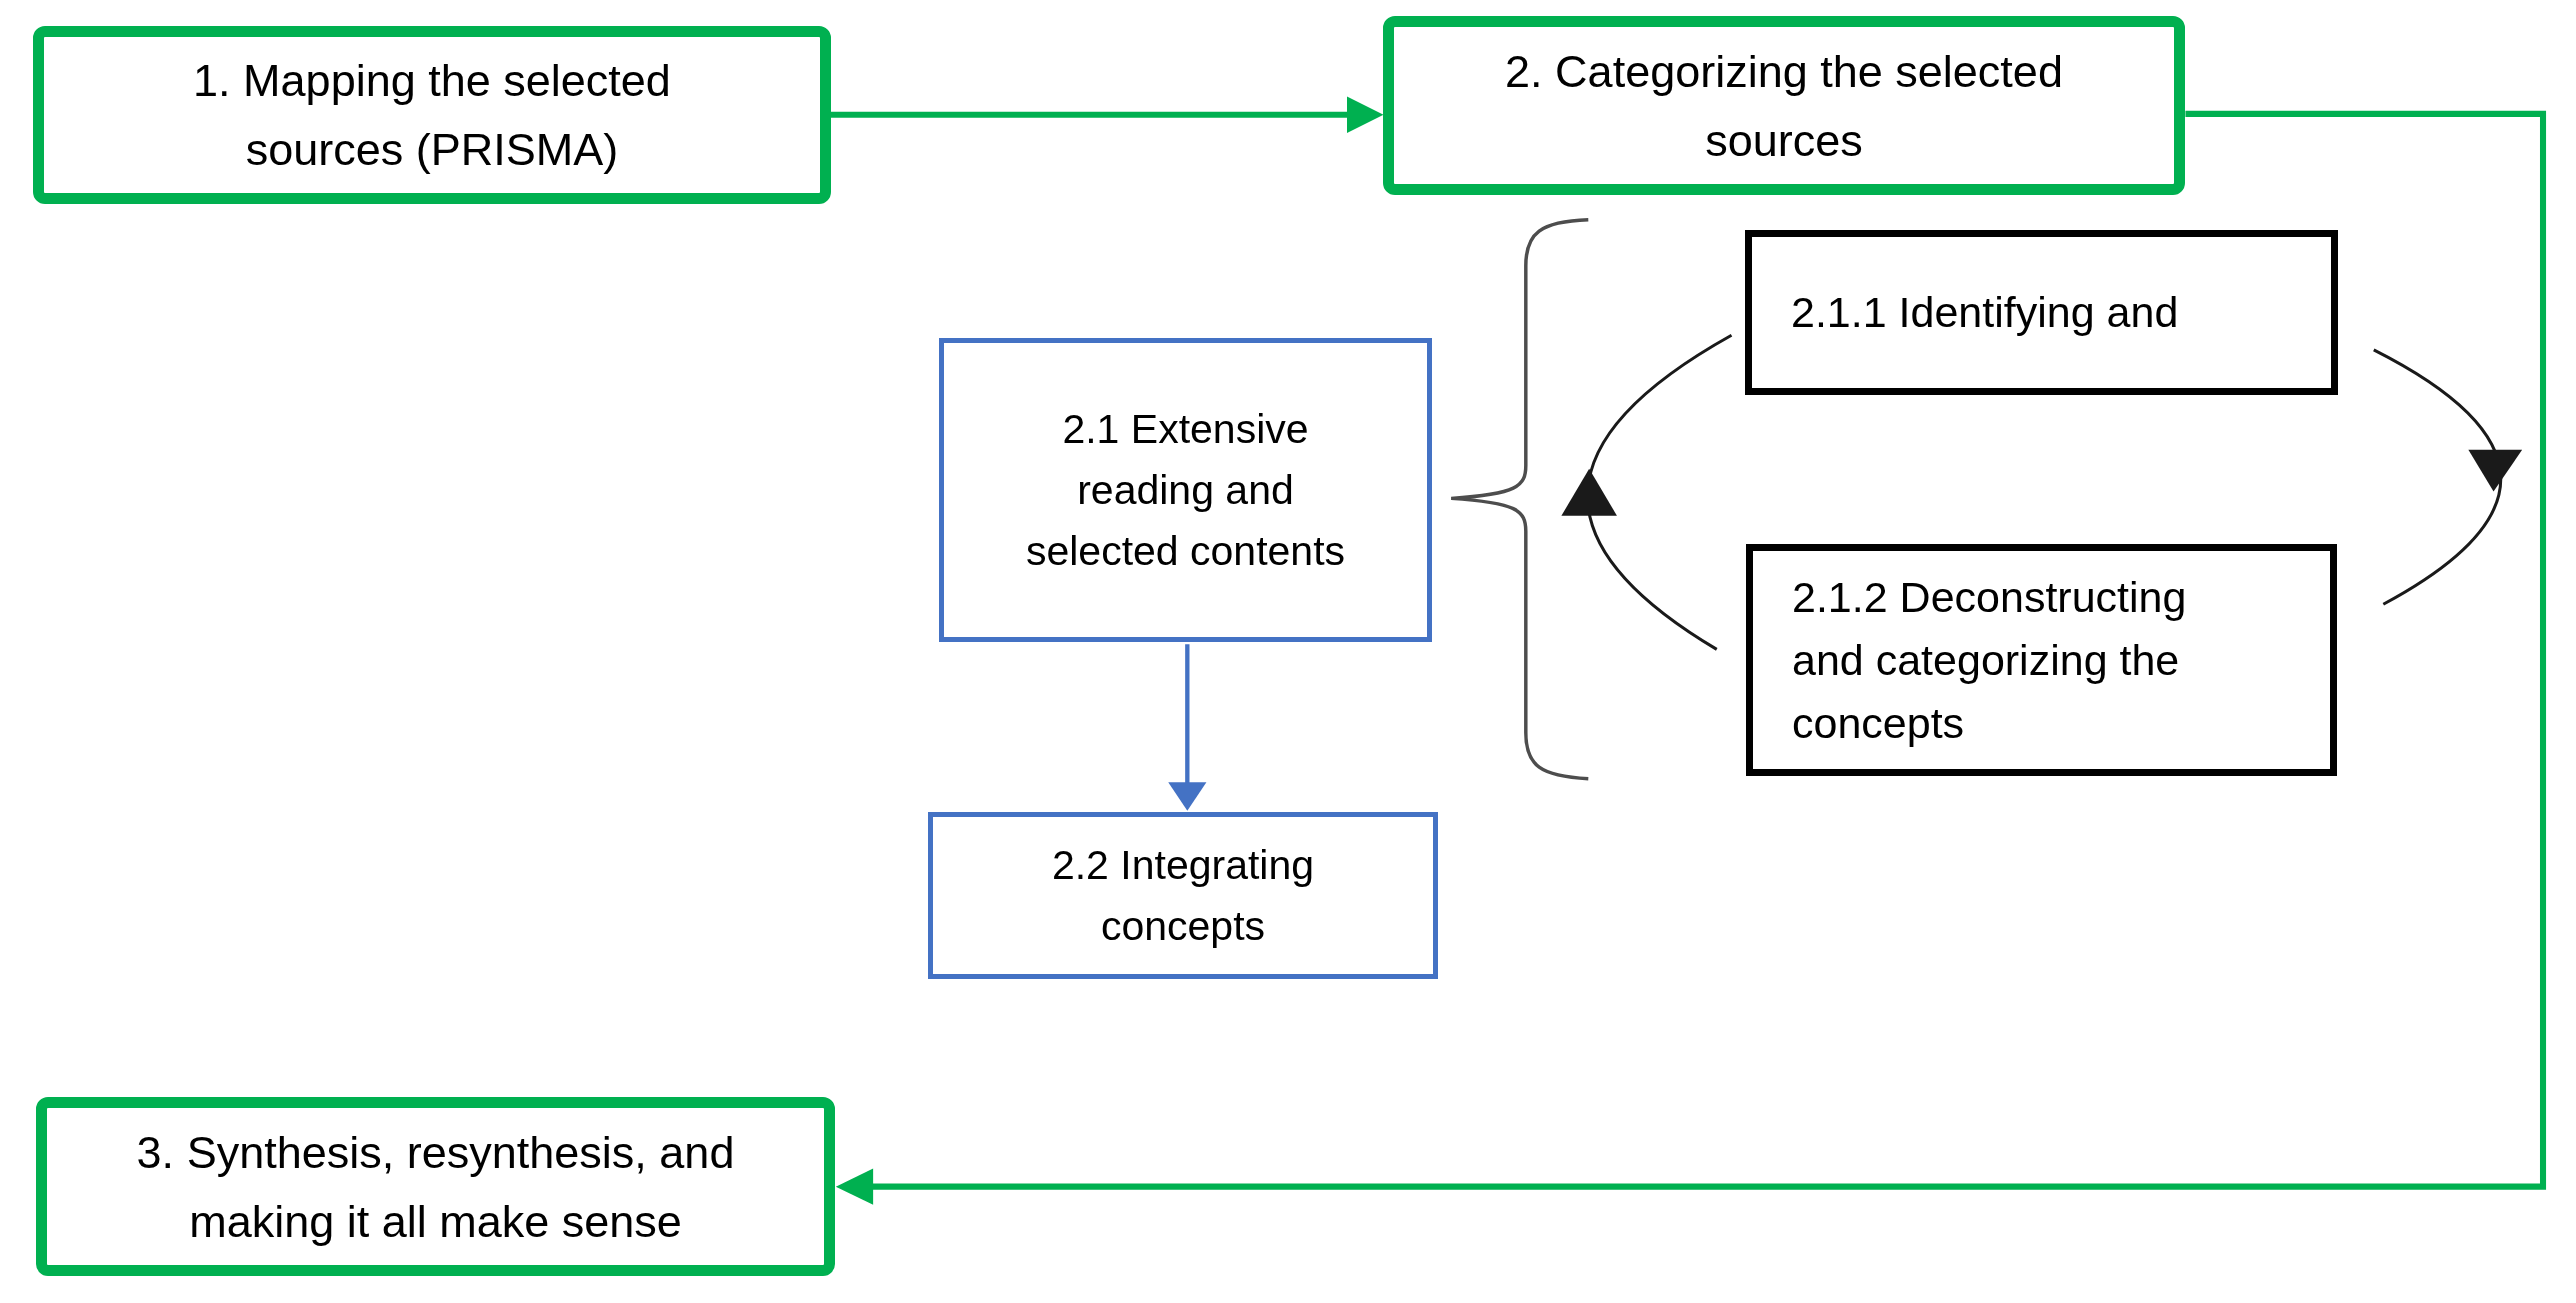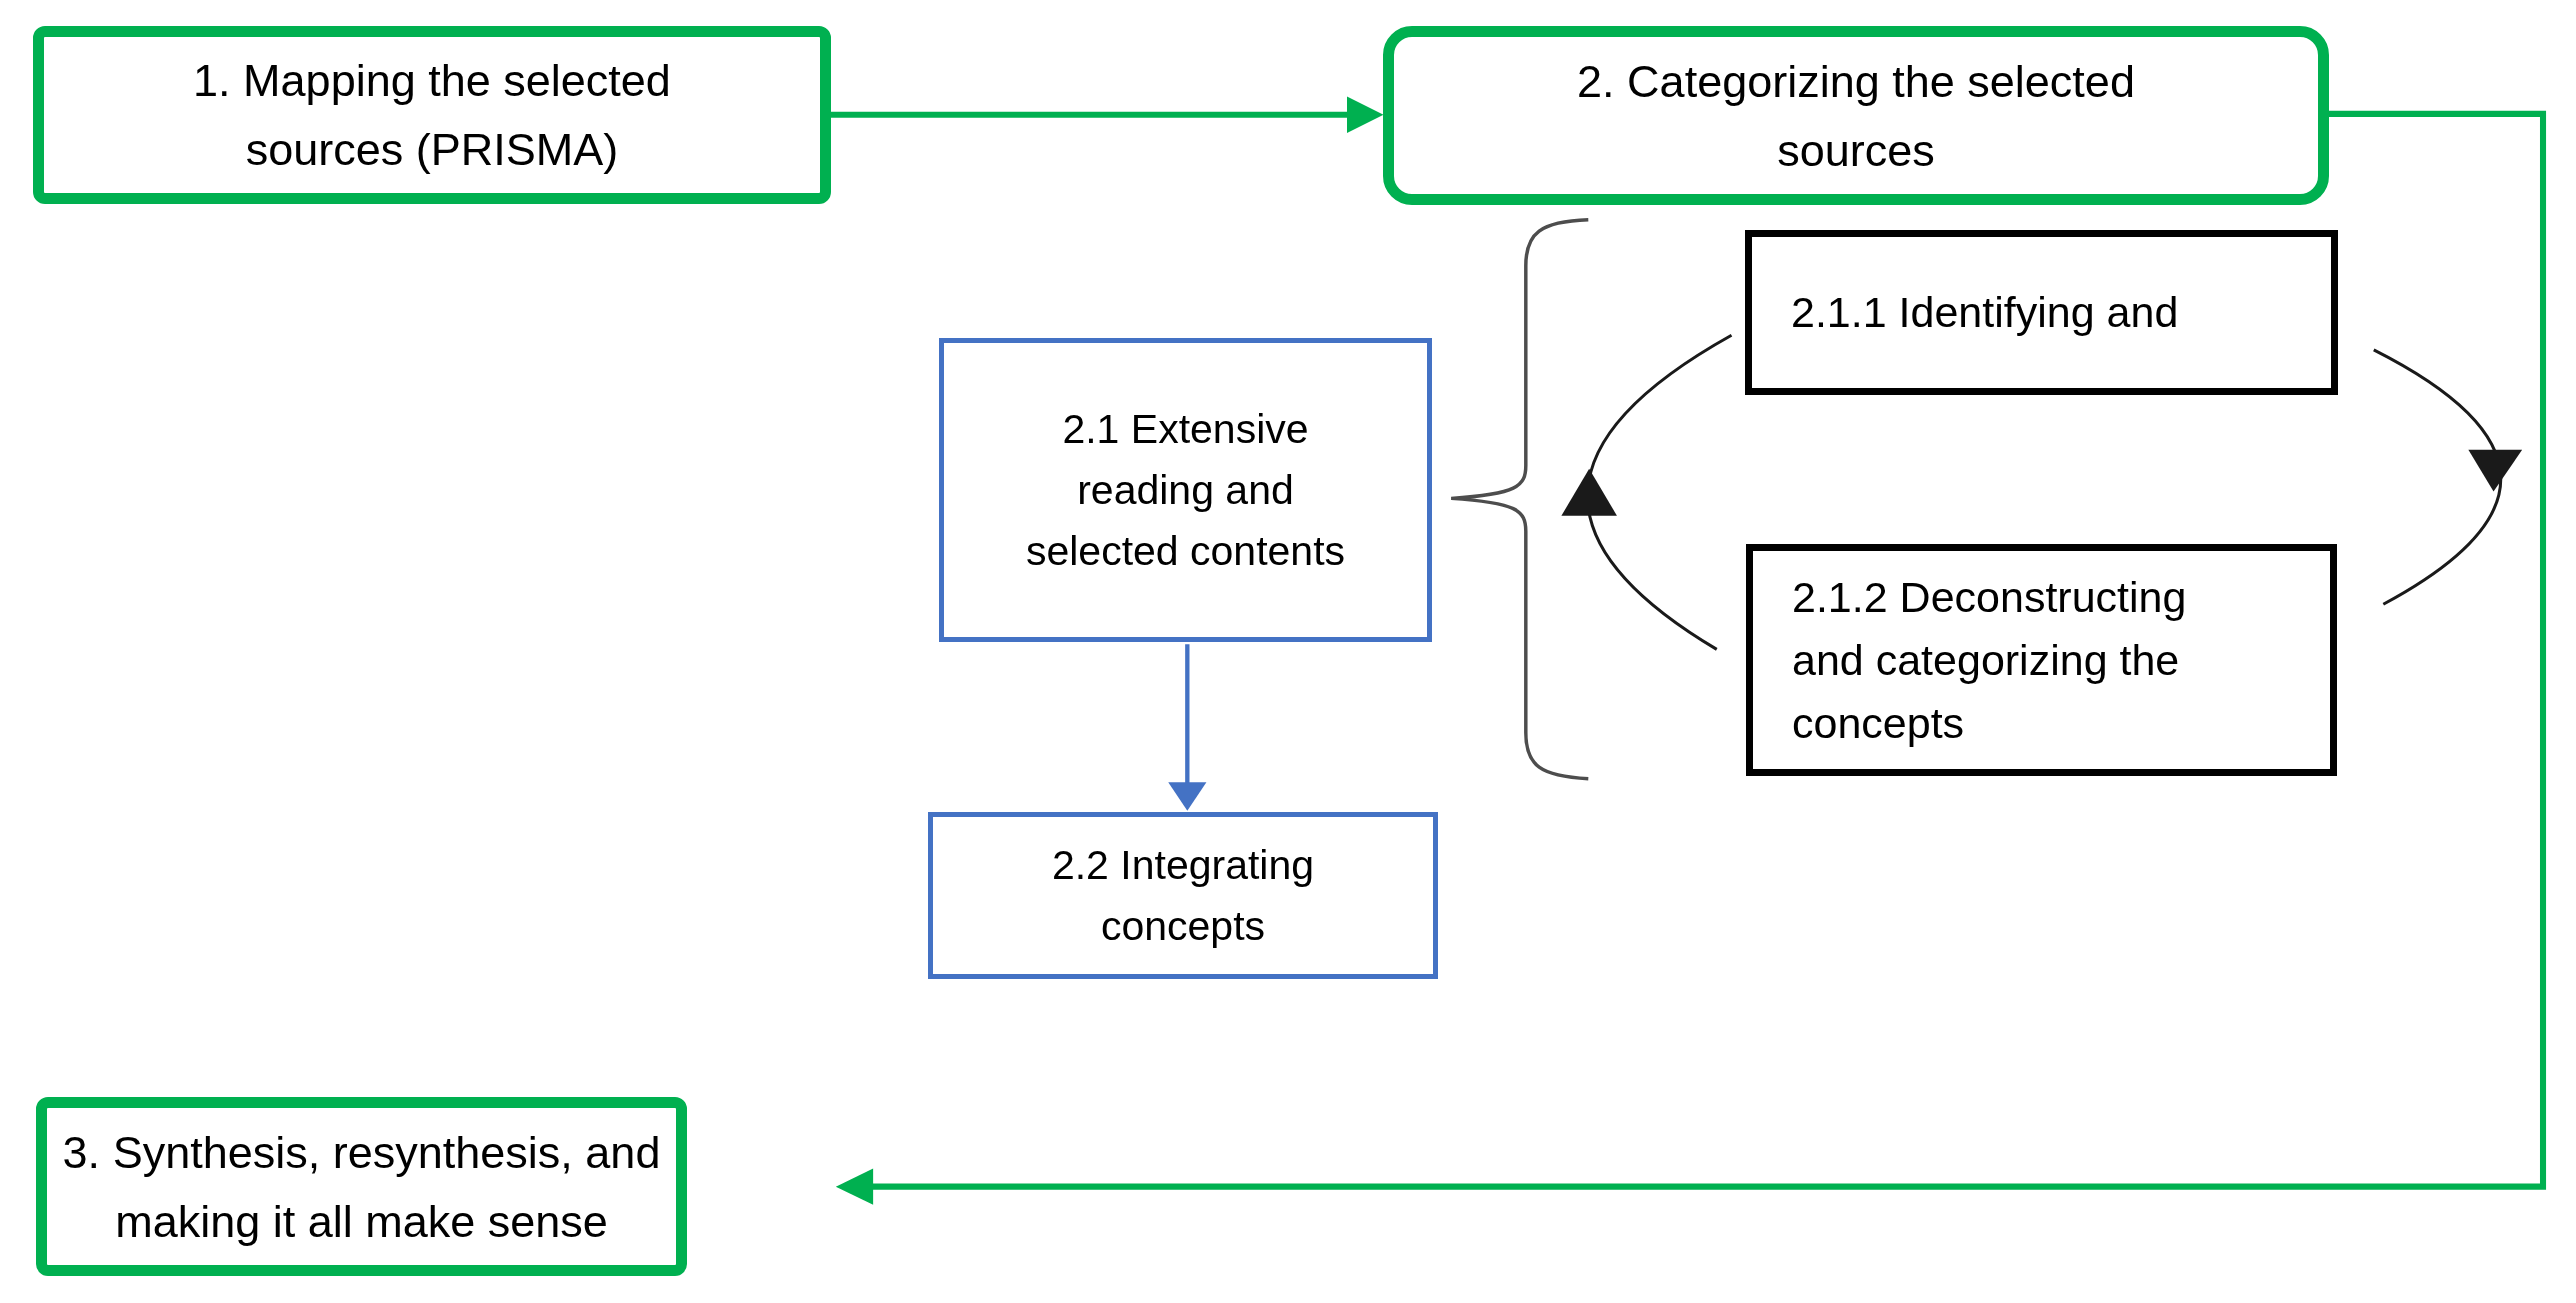--- a/index.html
+++ b/index.html
@@ -29,22 +29,22 @@
     align-items:center;text-align:center;
     font-size:41px;line-height:61px;
   }
   .black-box{
     border:7px solid var(--box-border-black,#000);
     align-items:flex-start;text-align:left;
     font-size:43px;line-height:63px;
     padding-left:39px;
   }
   #step1  {left:33px;   top:26px;   width:798px; height:178px;}
-  #step2  {left:1383px; top:26px;   width:946px; height:179px;border-radius:29px;}
-  #step3  {left:36px;   top:1097px; width:651px; height:179px;}
+  #step2  {left:1383px; top:16px;   width:802px; height:179px;}
+  #step3  {left:36px;   top:1097px; width:799px; height:179px;}
   #step21 {left:939px; top:338px;  width:493px; height:304px;}
   #step22 {left:928px; top:812px;  width:510px; height:167px;}
   #step211{left:1745px; top:230px;  width:593px; height:165px;}
   #step212{left:1746px; top:544px;  width:591px; height:232px;}
   svg.overlay{position:absolute;left:0;top:0;pointer-events:none;}
   .g-line{stroke:var(--green,#00B050);stroke-width:7;fill:none;}
   .g-head{fill:var(--green,#00B050);stroke:none;}
   .b-line{stroke:var(--blue,#4472C4);stroke-width:5;fill:none;}
   .b-head{fill:var(--blue,#4472C4);stroke:none;}
   .brace {stroke:var(--brace-gray,#4D4D4D);stroke-width:4;fill:none;}

